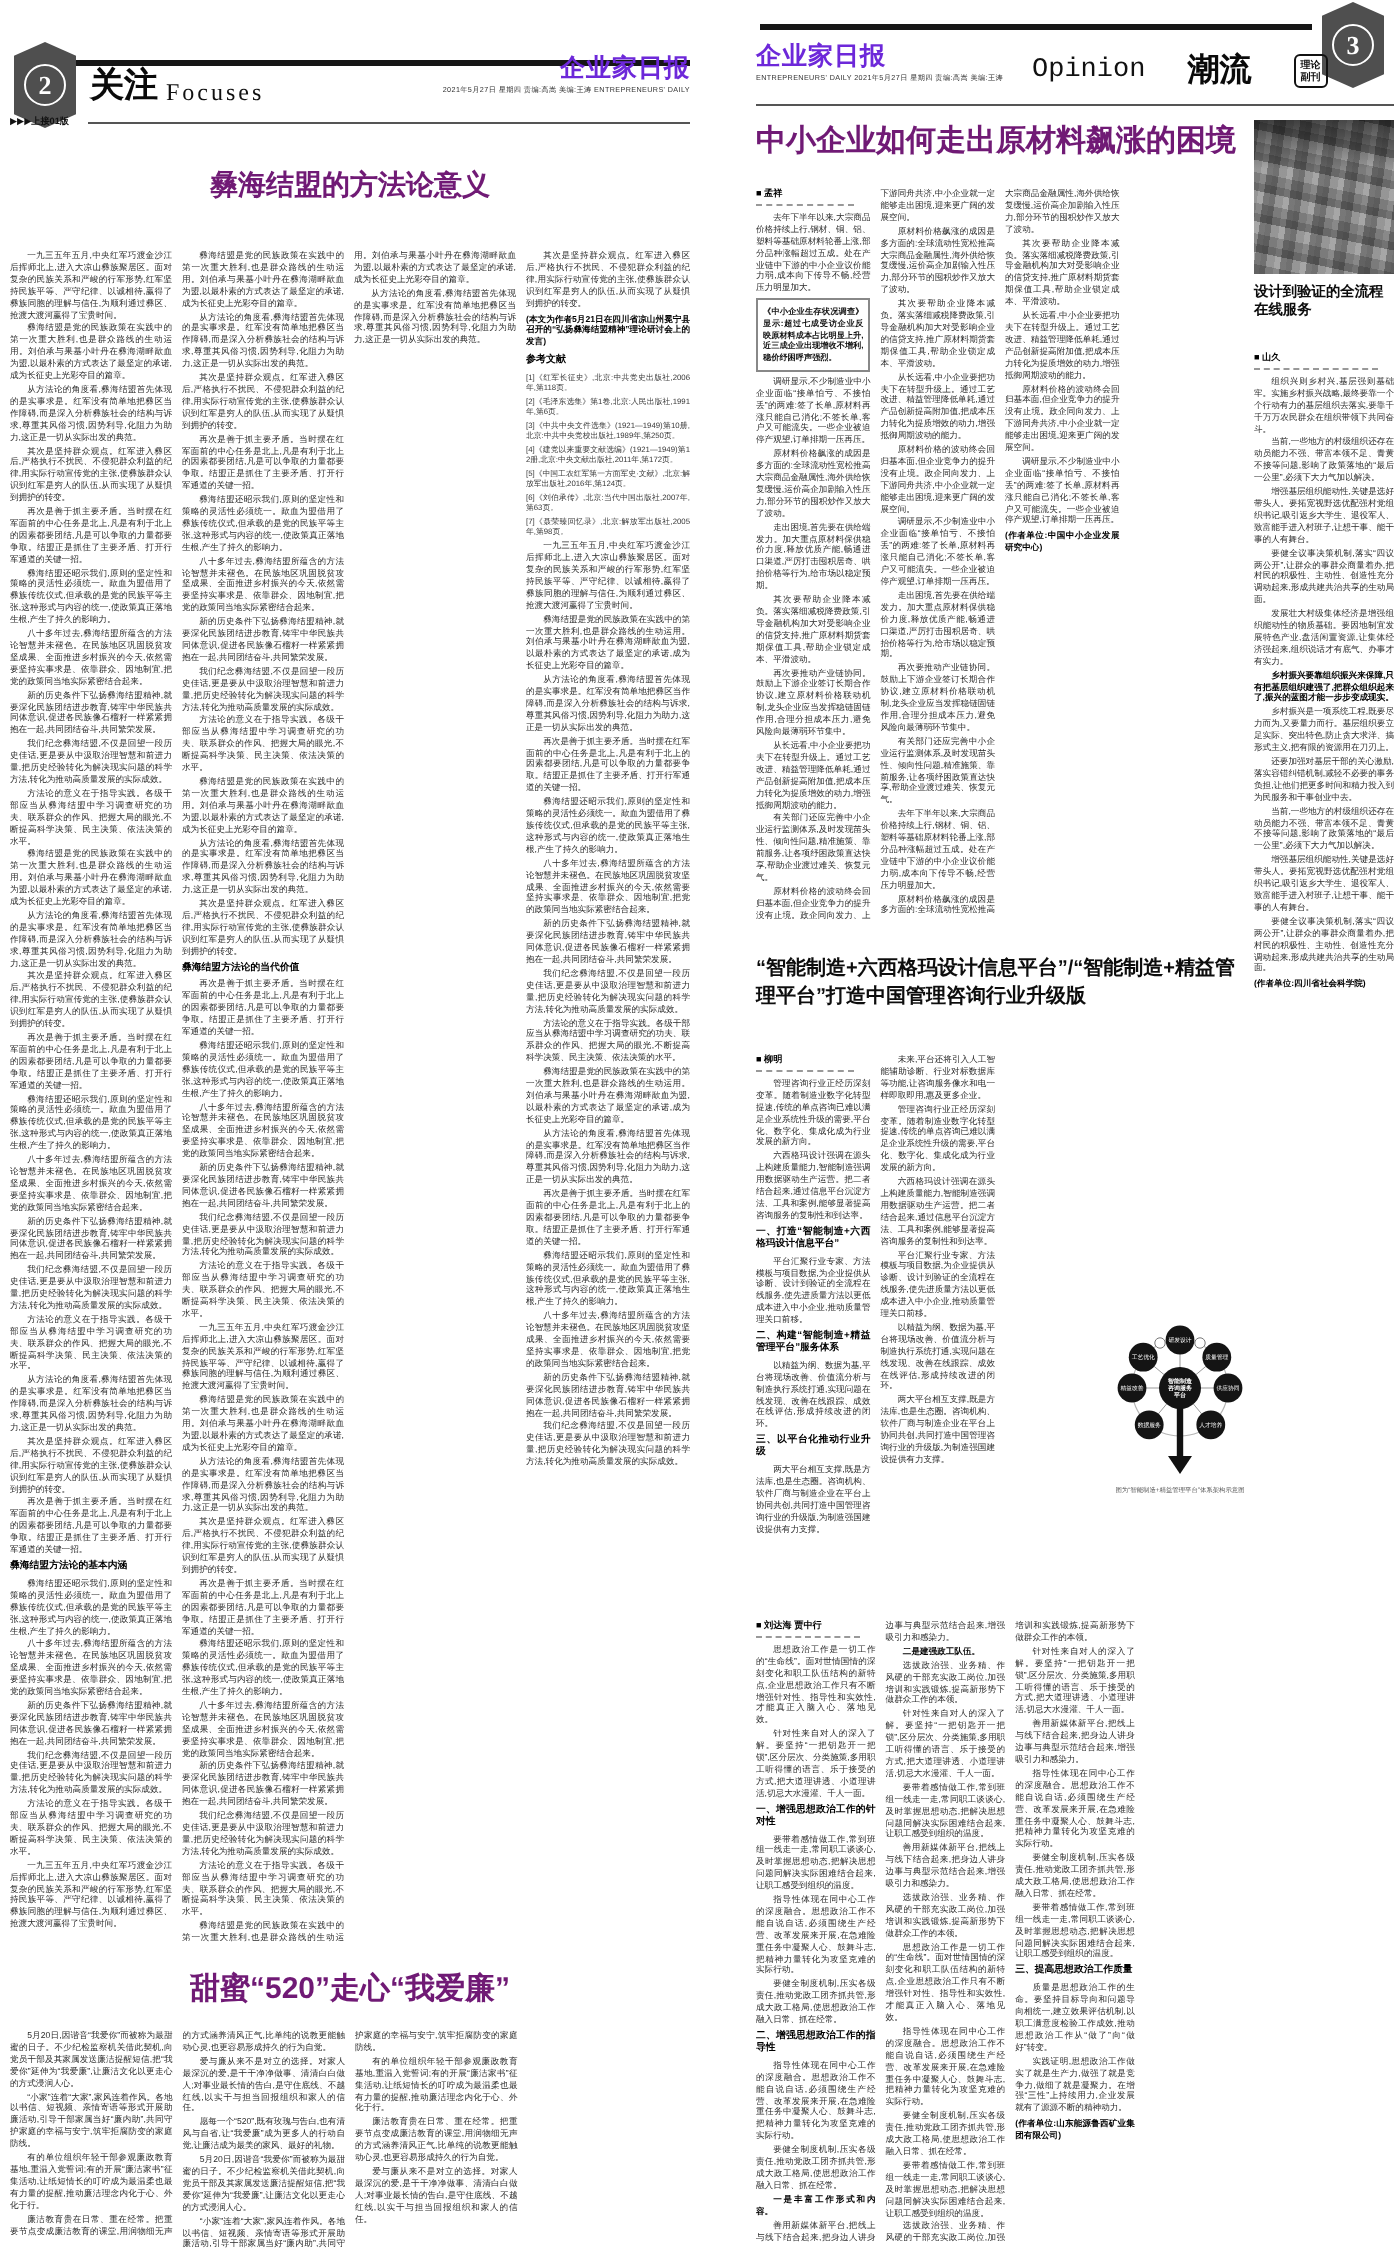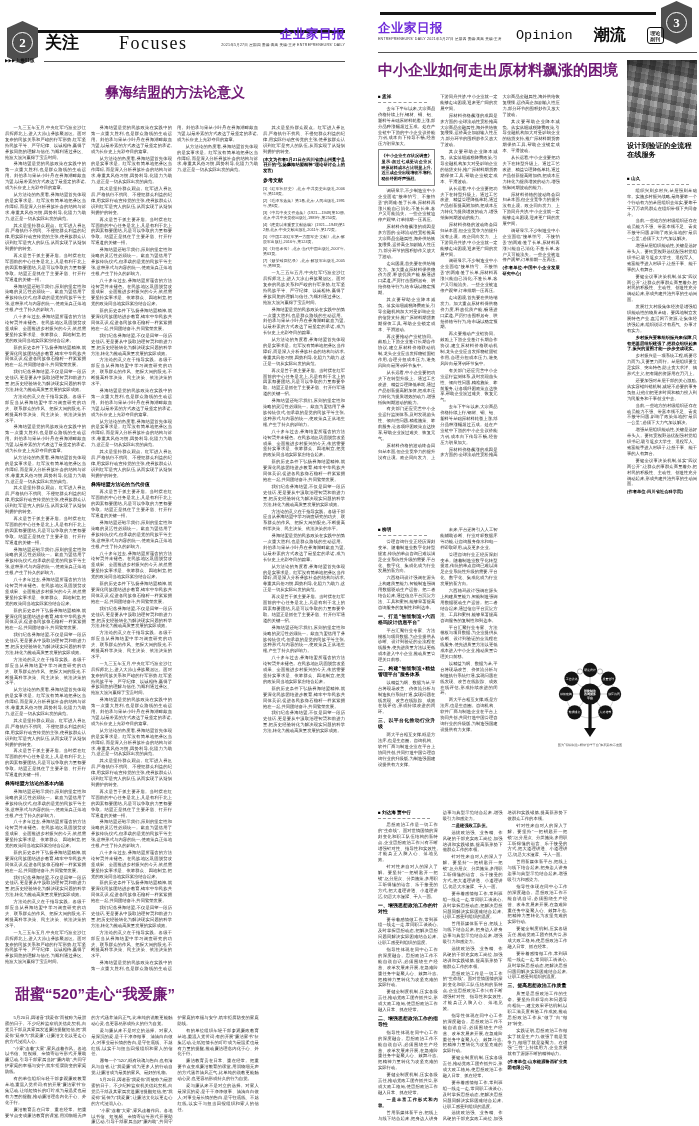--- a/index.html
+++ b/index.html
@@ -9,21 +9,21 @@
   #page-right{position:absolute;left:352px;top:0;width:347px;height:1126px;}
   .bar{position:absolute;background:#161616;height:3px;}
   .hairline{position:absolute;background:#555;height:0.6px;}
   .badge{position:absolute;background:#4f4f4f;display:flex;align-items:center;justify-content:center;
          clip-path:polygon(50% 0,100% 16%,100% 84%,50% 100%,0 84%,0 16%);}
   .badge .num{width:19px;height:19px;border:1.6px solid #fff;border-radius:50%;color:#fff;
          font-size:13px;font-weight:bold;display:flex;align-items:center;justify-content:center;
          font-family:"Liberation Serif","DejaVu Serif",serif;}
   .sec-cn{font-size:17px;font-weight:900;color:#0a0a0a;}
   .sec-cn2{font-size:16px;font-weight:900;color:#0a0a0a;}
-  .sec-en{font-family:"Liberation Serif","DejaVu Serif",serif;font-size:18px;letter-spacing:1.5px;color:#111;margin-left:36px;}
+  .sec-en{font-family:"Liberation Serif","DejaVu Serif",serif;font-size:12px;letter-spacing:1.5px;color:#111;}
   .sec-mono{font-family:"Liberation Mono","DejaVu Sans Mono",monospace;font-size:13.5px;color:#111;}
   .pill{border:1px solid #111;border-radius:3px;font-size:5px;line-height:6px;width:13px;
         text-align:center;padding:1.5px 1px;font-weight:bold;color:#111;}
   .mast{font-weight:900;font-size:12.5px;letter-spacing:0.5px;color:#6d28d9;
         font-family:"Liberation Serif","DejaVu Serif",serif;}
   .tiny{font-size:3.6px;color:#333;letter-spacing:0.2px;line-height:5px;}
   .contmark{position:absolute;font-size:4.6px;font-weight:bold;color:#111;}
   .hl{position:absolute;font-family:Liberation Sans, sans-serif;font-weight:900;color:#701a75;}
   .hl-sm{position:absolute;font-weight:900;color:#0d0d0d;}
   .flow{position:absolute;text-align:justify;overflow:hidden;column-fill:auto;}
@@ -41,21 +41,21 @@
   
   #l-bar{left:28px;top:30px;width:317px;}
   #l-badge{left:7px;top:21px;width:31px;height:43px;}
   #l-sec{position:absolute;left:45px;top:31px;display:flex;align-items:flex-end;gap:4px;}
   #l-mast{position:absolute;right:4px;top:26px;width:180px;text-align:right;}
   #l-cont{left:5px;top:58px;}
   #l-contline{left:44px;top:61px;width:301px;}
   #l-hl1{left:5px;top:84px;width:340px;text-align:center;font-size:14px;}
   #l-cols{left:5px;top:125px;width:253px;height:848px;column-count:3;column-gap:5px;}
   #l-col4{left:263px;top:125px;width:82px;height:848px;}
-  #l-hl2{left:15px;top:985px;width:340px;text-align:left;font-size:15px;}
+  #l-hl2{left:5px;top:985px;width:340px;text-align:center;font-size:15px;}
   #l-cols2{left:5px;top:1015px;width:340px;height:111px;column-count:4;column-gap:5px;}
   
   #r-bar{left:28px;top:12px;width:276px;}
   #r-badge{left:309px;top:1px;width:31px;height:43px;}
   #r-mast{position:absolute;left:26px;top:20px;width:170px;}
   #r-sec{position:absolute;left:164px;top:25px;display:flex;align-items:center;gap:21px;}
   #r-rule{left:26px;top:52px;width:319px;}
   #r-hl1{left:26px;top:61px;width:246px;font-size:15px;}
   #r-cols1{left:26px;top:94px;width:244px;height:370px;column-count:4;column-gap:5px;}
   #r-photo{position:absolute;left:275px;top:60px;width:70px;height:77px;
@@ -264,20 +264,21 @@
       <p class="para">发展壮大村级集体经济是增强组织能动性的物质基础。要因地制宜发展特色产业,盘活闲置资源,让集体经济强起来,组织说话才有底气、办事才有实力。</p>
       <p class="para lead">乡村振兴要靠组织振兴来保障,只有把基层组织建强了,把群众组织起来了,振兴的蓝图才能一步步变成现实。</p>
       <p class="para">乡村振兴是一项系统工程,既要尽力而为,又要量力而行。基层组织要立足实际、突出特色,防止贪大求洋、搞形式主义,把有限的资源用在刀刃上。</p>
       <p class="para">还要加强对基层干部的关心激励,落实容错纠错机制,减轻不必要的事务负担,让他们把更多时间和精力投入到为民服务和干事创业中去。</p>
       <p class="para">当前,一些地方的村级组织还存在动员能力不强、带富本领不足、青黄不接等问题,影响了政策落地的“最后一公里”,必须下大力气加以解决。</p>
       <p class="para">增强基层组织能动性,关键是选好带头人。要拓宽视野选优配强村党组织书记,吸引返乡大学生、退役军人、致富能手进入村班子,让想干事、能干事的人有舞台。</p>
       <p class="para">要健全议事决策机制,落实“四议两公开”,让群众的事群众商量着办,把村民的积极性、主动性、创造性充分调动起来,形成共建共治共享的生动局面。</p>
       <p class="para endnote">(作者单位:四川省社会科学院)</p>
     </div>
 
+  <div class="hl-sm" id="r-hl2">“智能制造+六西格玛设计信息平台”/“智能制造+精益管理平台”打造中国管理咨询行业升级版</div>
   <div class="flow" id="r-cols2">
       <p class="para byline">■ 柳明</p>
       <p class="para">管理咨询行业正经历深刻变革。随着制造业数字化转型提速,传统的单点咨询已难以满足企业系统性升级的需要,平台化、数字化、集成化成为行业发展的新方向。</p>
       <p class="para">六西格玛设计强调在源头上构建质量能力,智能制造强调用数据驱动生产运营。把二者结合起来,通过信息平台沉淀方法、工具和案例,能够显著提高咨询服务的复制性和到达率。</p>
       <p class="para subhead">一、打造“智能制造+六西格玛设计信息平台”</p>
       <p class="para">平台汇聚行业专家、方法模板与项目数据,为企业提供从诊断、设计到验证的全流程在线服务,使先进质量方法以更低成本进入中小企业,推动质量管理关口前移。</p>
       <p class="para subhead">二、构建“智能制造+精益管理平台”服务体系</p>
       <p class="para">以精益为纲、数据为基,平台将现场改善、价值流分析与制造执行系统打通,实现问题在线发现、改善在线跟踪、成效在线评估,形成持续改进的闭环。</p>
       <p class="para subhead">三、以平台化推动行业升级</p>
       <p class="para">两大平台相互支撑,既是方法库,也是生态圈。咨询机构、软件厂商与制造企业在平台上协同共创,共同打造中国管理咨询行业的升级版,为制造强国建设提供有力支撑。</p>

